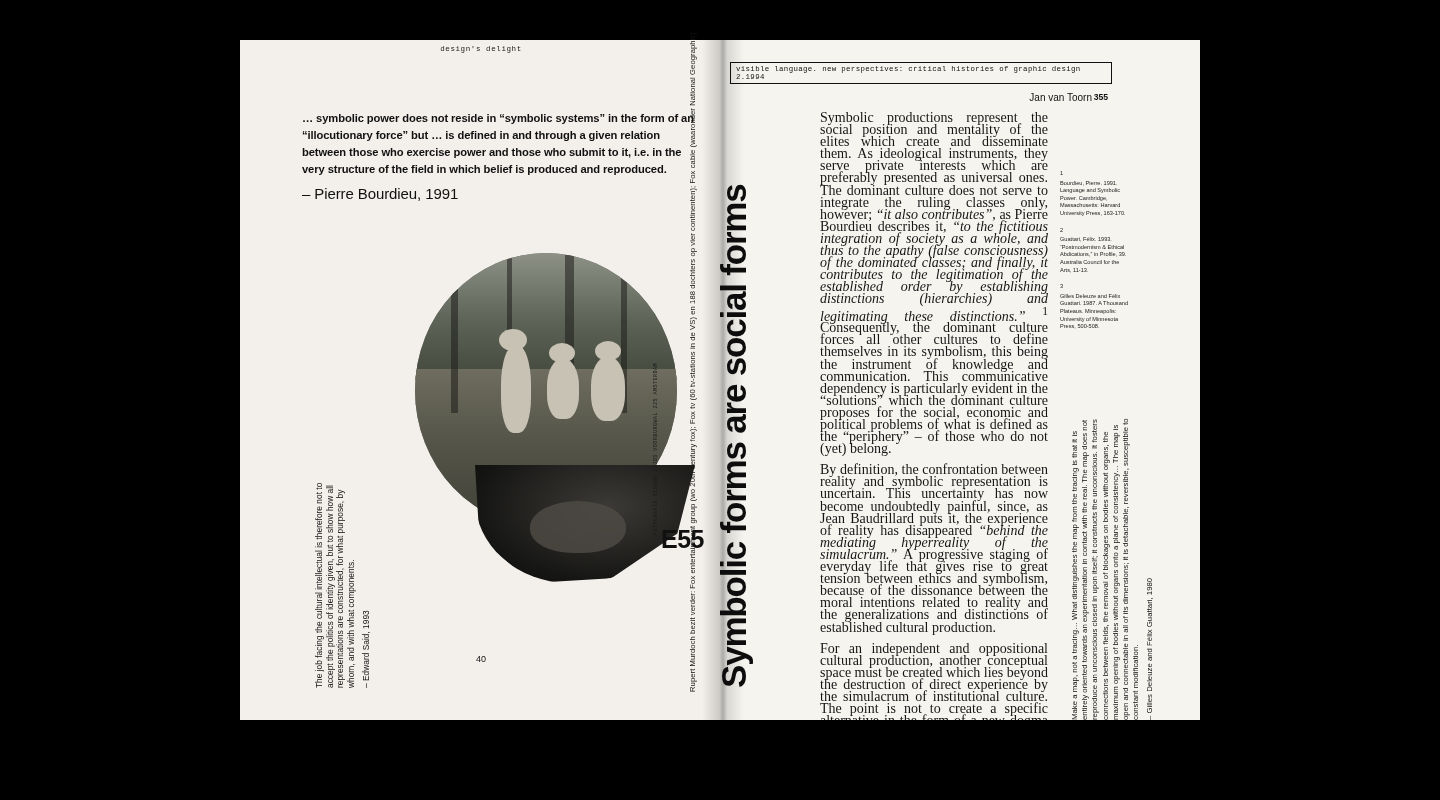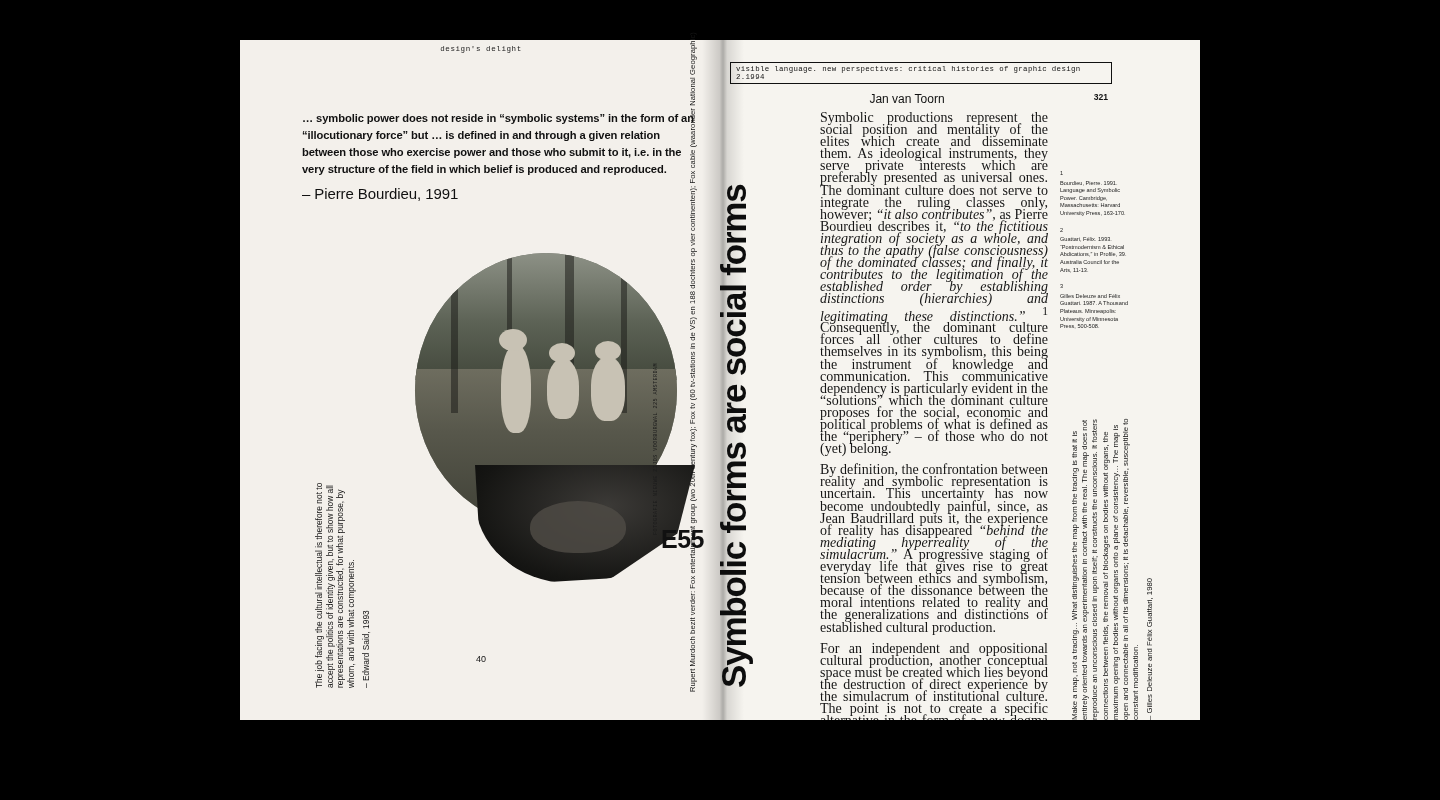--- a/index.html
+++ b/index.html
@@ -235,22 +235,22 @@
     font-size: 7.4px;
     letter-spacing: 0.35px;
     font-family: "Liberation Mono", monospace;
     color: #111;
     box-sizing: border-box;
     background: #f6f4ef;
   }
   .author {
     position: absolute;
     left: 0; top: 52px; width: 370px;
-    text-align: center;
-    font-size: 12px;
+    text-align: right;
+    font-size: 10px;
     color: #111;
   }
   .folio-right {
     position: absolute;
     right: 92px;
     top: 52px;
     font-size: 8.6px;
     font-weight: bold;
     color: #111;
   }
@@ -360,21 +360,21 @@
       </div>
 
       <div class="folio-left">40</div>
     </div>
 
     <div class="page page-right">
 
       <div class="banner">visible language. new perspectives: critical histories of graphic design 2.1994</div>
 
       <div class="author">Jan van Toorn</div>
-      <div class="folio-right">321</div>
+      <div class="folio-right">355</div>
 
       <div class="body-col">
         <p>Symbolic productions represent the social position and mentality of the elites which create and disseminate them. As ideological instruments, they serve private interests which are preferably presented as universal ones. The dominant culture does not serve to integrate the ruling classes only, however; <i>“it also contributes”</i>, as Pierre Bourdieu describes it, <i>“to the fictitious integration of society as a whole, and thus to the apathy (false consciousness) of the dominated classes; and finally, it contributes to the legitimation of the established order by establishing distinctions (hierarchies) and legitimating these distinctions.”</i> <sup>1</sup> Consequently, the dominant culture forces all other cultures to define themselves in its symbolism, this being the instrument of knowledge and communication. This communicative dependency is particularly evident in the “solutions” which the dominant culture proposes for the social, economic and political problems of what is defined as the “periphery” – of those who do not (yet) belong.</p>
         <p>By definition, the confrontation between reality and symbolic representation is uncertain. This uncertainty has now become undoubtedly painful, since, as Jean Baudrillard puts it, the experience of reality has disappeared <i>“behind the mediating hyperreality of the simulacrum.”</i> A progressive staging of everyday life that gives rise to great tension between ethics and symbolism, because of the dissonance between the moral intentions related to reality and the generalizations and distinctions of established cultural production.</p>
         <p>For an independent and oppositional cultural production, another conceptual space must be created which lies beyond the destruction of direct experience by the simulacrum of institutional culture. The point is not to create a specific alternative in the form of a new dogma as opposed to the spiritual space of the institutions. On the contrary, the point is to arrive at a <i>“mental ecology”</i> <sup>2</sup> which makes it possible for mediating intellectuals, like designers, to leave the beaten path, to organize their opposition, and to articulate that in the mediated display. This is only possible by adopting a radically different position with respect to the production relationships – by exposing the variety of interests and disciplinary edifices in the message, commented on and held together by the mediator's <i>“plane of consistency.”</i> <sup>3</sup></p>
       </div>
 
       <div class="notes">
         <div class="note">
           <span class="num">1</span>

